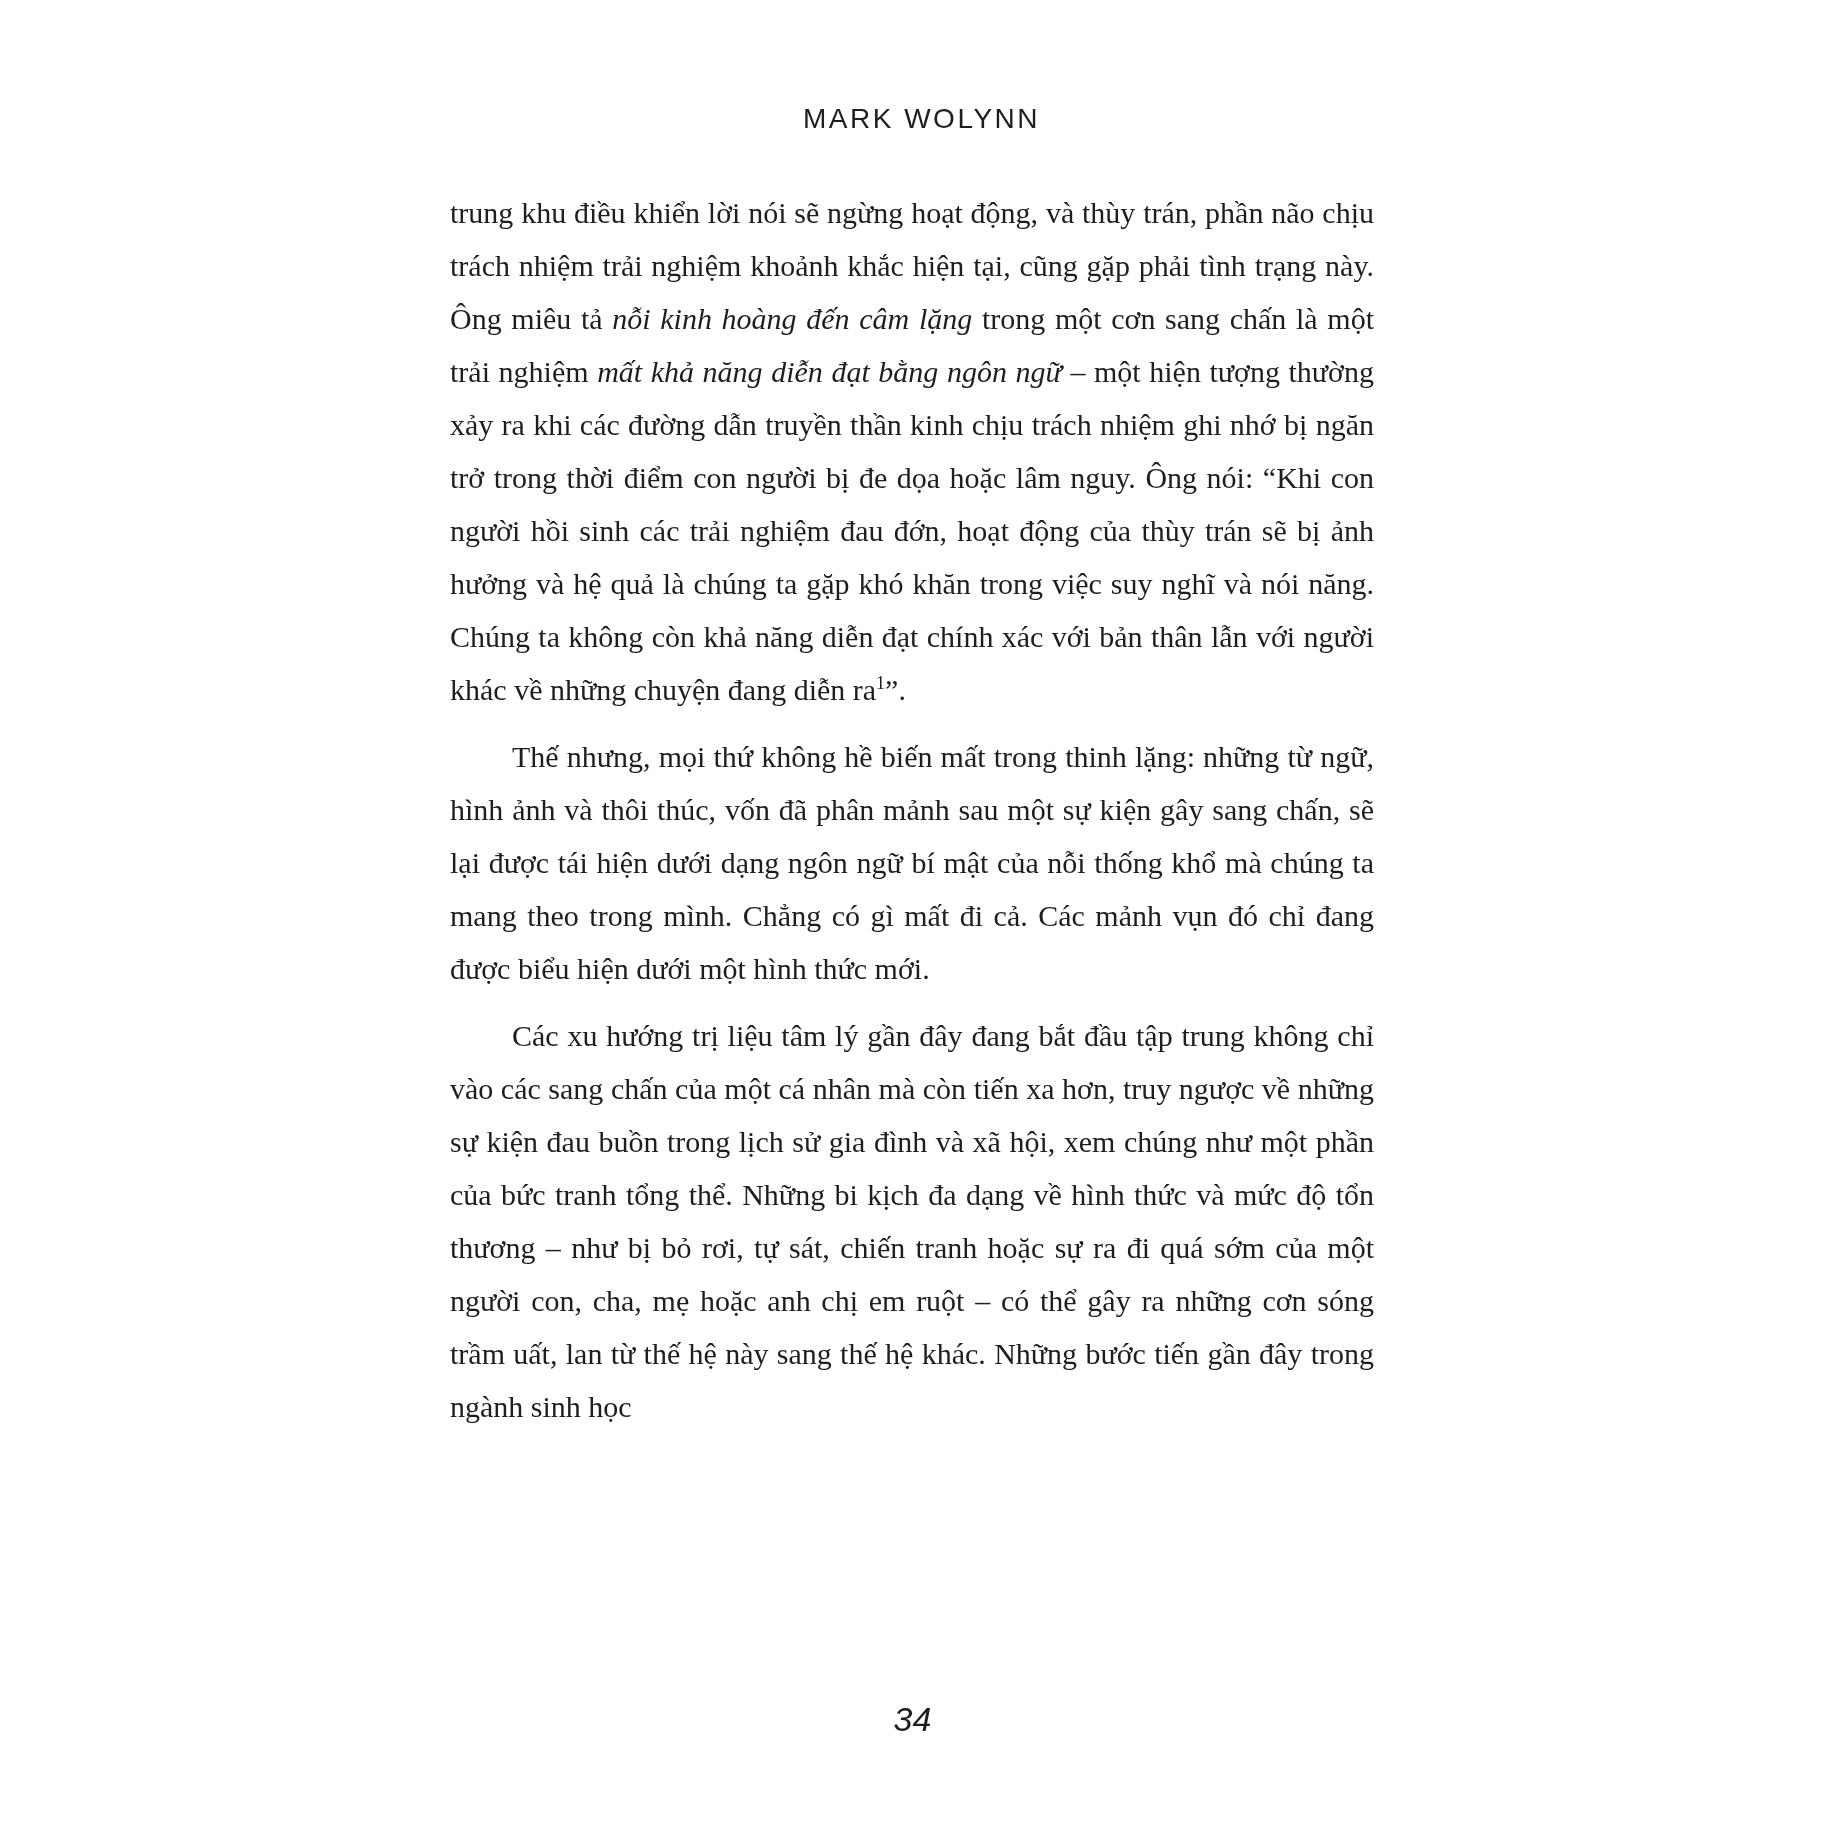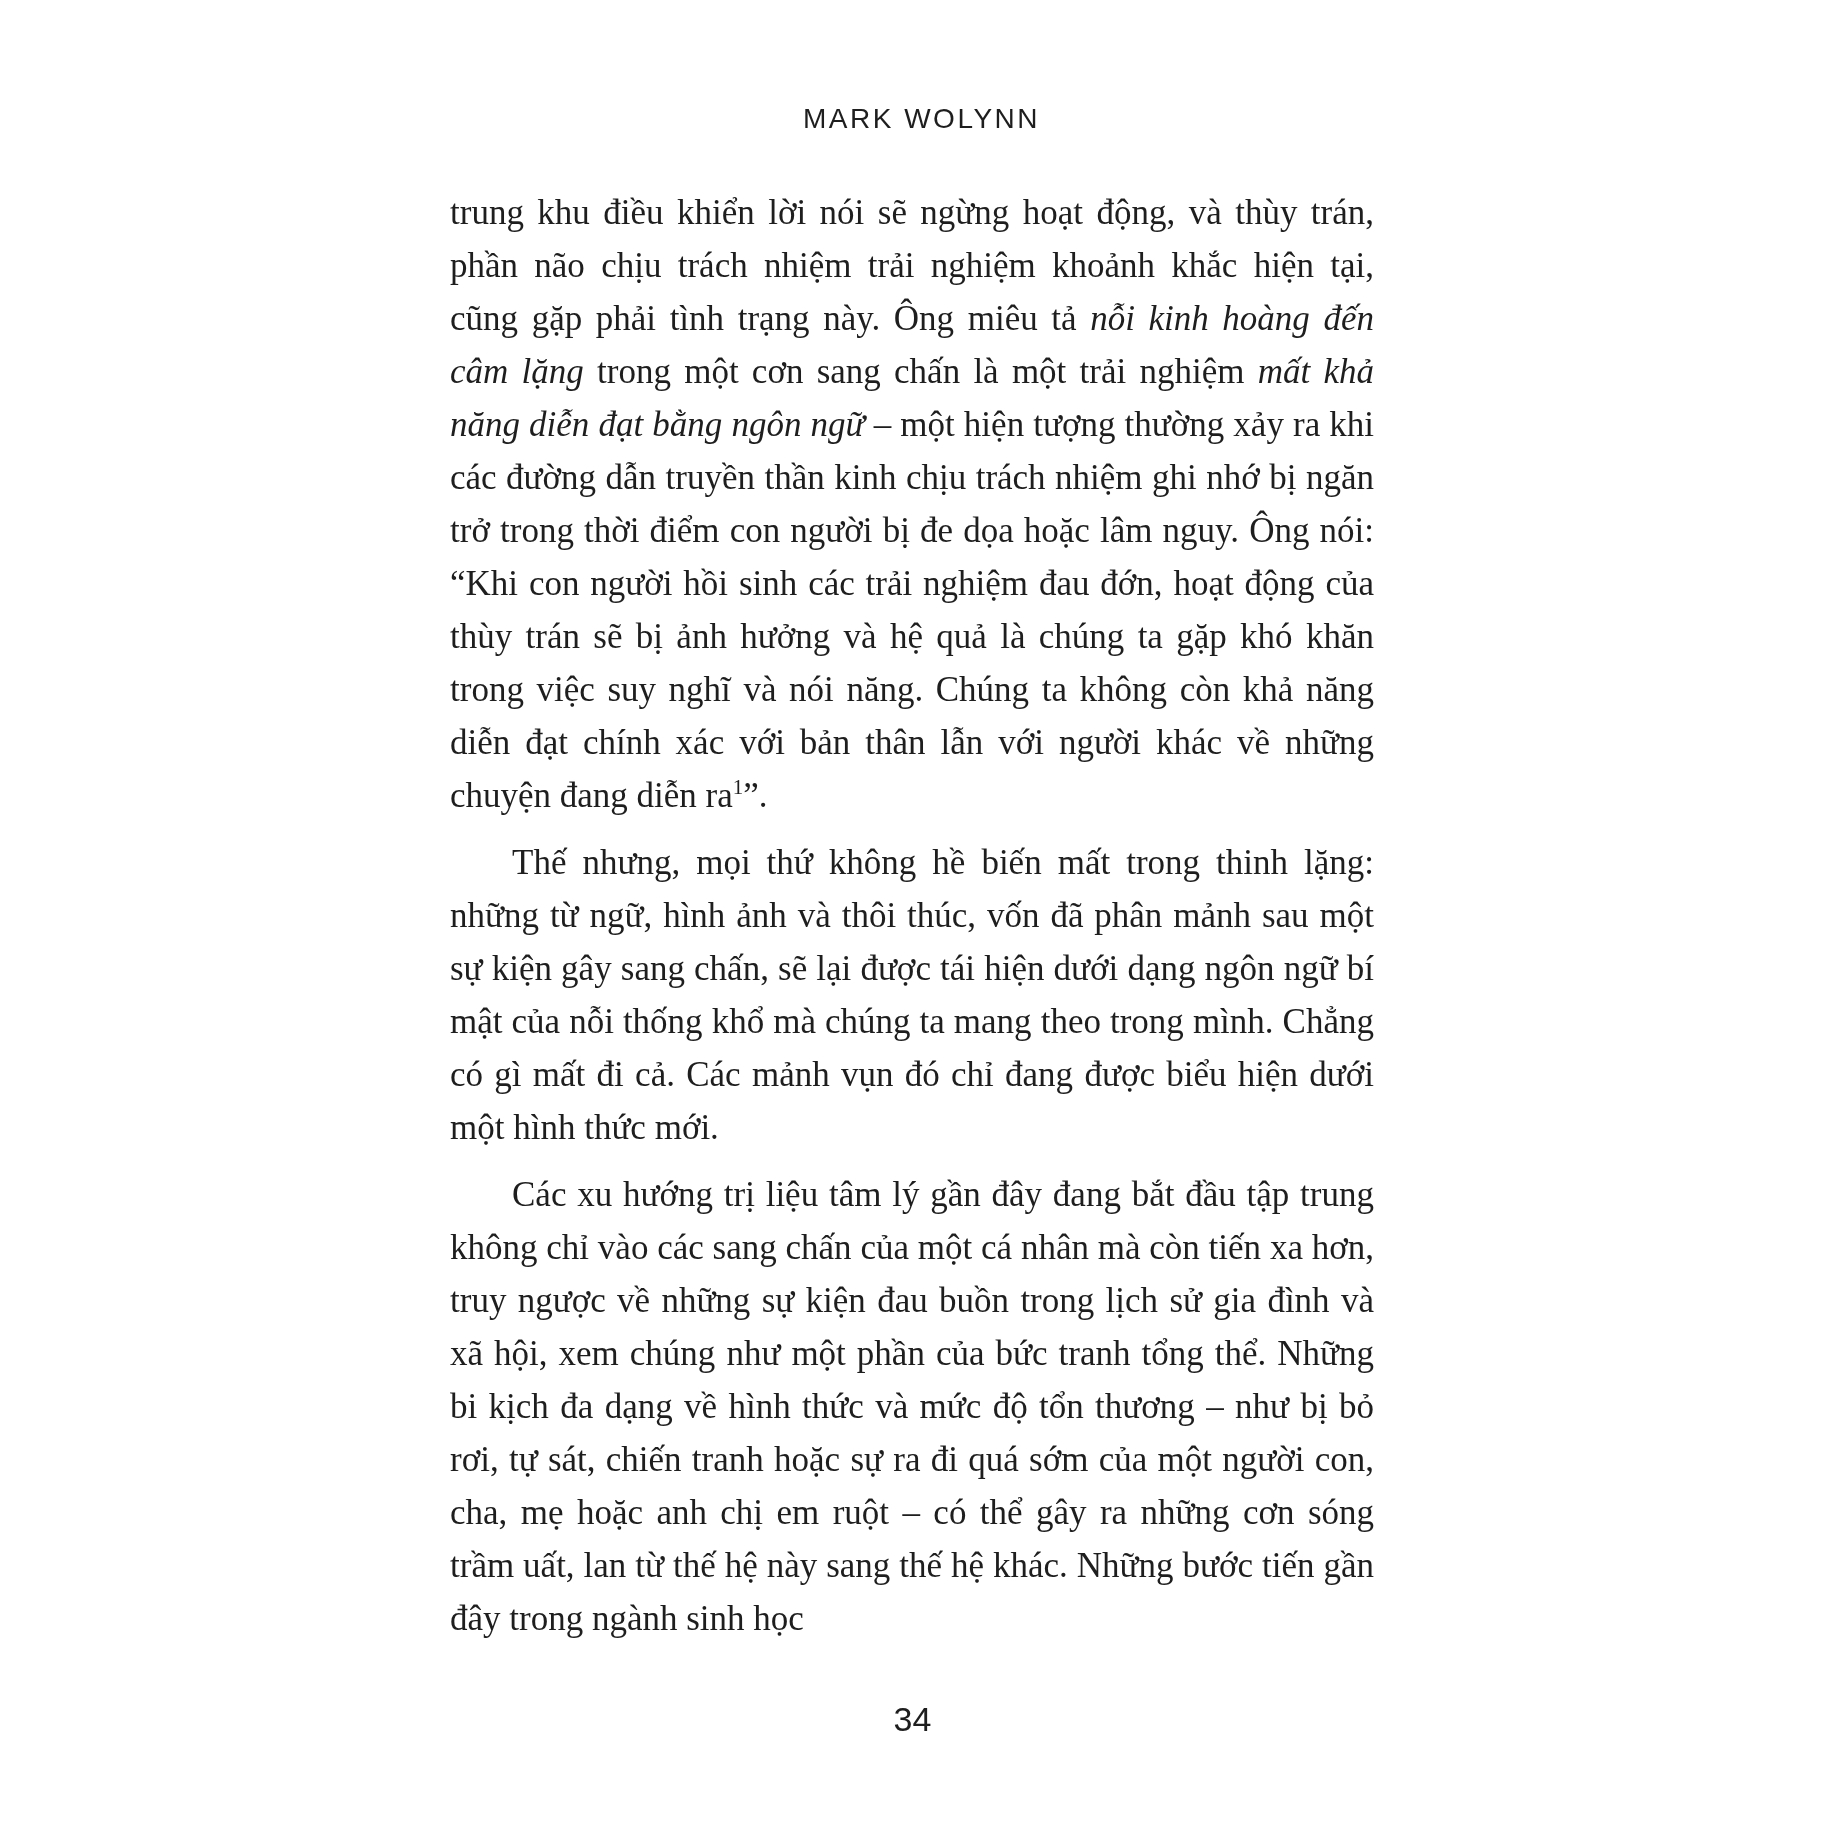--- a/index.html
+++ b/index.html
@@ -26,21 +26,21 @@
     font-weight: 400;
     letter-spacing: 2.5px;
     color: var(--text-color, #1e1e1e);
     margin-left: 9px;
   }
   .text-block {
     position: absolute;
     top: 186px;
     left: 450px;
     width: 924px;
-    font-size: 35px;
+    font-size: 30px;
     line-height: 53px;
     text-align: justify;
     color: var(--text-color, #1e1e1e);
   }
   .para {
     margin: 0;
     padding: 0;
   }
   .para + .para {
     margin-top: 14px;
@@ -58,20 +58,21 @@
   }
   .page-number {
     position: absolute;
     top: 1700px;
     left: 0;
     width: 100%;
     text-align: center;
     font-family: "Liberation Sans", sans-serif;
     font-size: 34px;
     color: var(--text-color, #1e1e1e);
+    font-style: italic;
   }
 </style>
 </head>
 <body>
 
 <div class="page">
   <div class="running-header">MARK WOLYNN</div>
 
   <div class="text-block">
       <p class="para"><span>trung khu điều khiển lời nói sẽ ngừng hoạt động, và thùy trán, phần não chịu trách nhiệm trải nghiệm khoảnh khắc hiện tại, cũng gặp phải tình trạng này. Ông miêu tả </span><span class="italic">nỗi kinh hoàng đến câm lặng</span><span> trong một cơn sang chấn là một trải nghiệm </span><span class="italic">mất khả năng diễn đạt bằng ngôn ngữ</span><span> – một hiện tượng thường xảy ra khi các đường dẫn truyền thần kinh chịu trách nhiệm ghi nhớ bị ngăn trở trong thời điểm con người bị đe dọa hoặc lâm nguy. Ông nói: “Khi con người hồi sinh các trải nghiệm đau đớn, hoạt động của thùy trán sẽ bị ảnh hưởng và hệ quả là chúng ta gặp khó khăn trong việc suy nghĩ và nói năng. Chúng ta không còn khả năng diễn đạt chính xác với bản thân lẫn với người khác về những chuyện đang diễn ra</span><span class="sup">1</span><span>”.</span></p>

